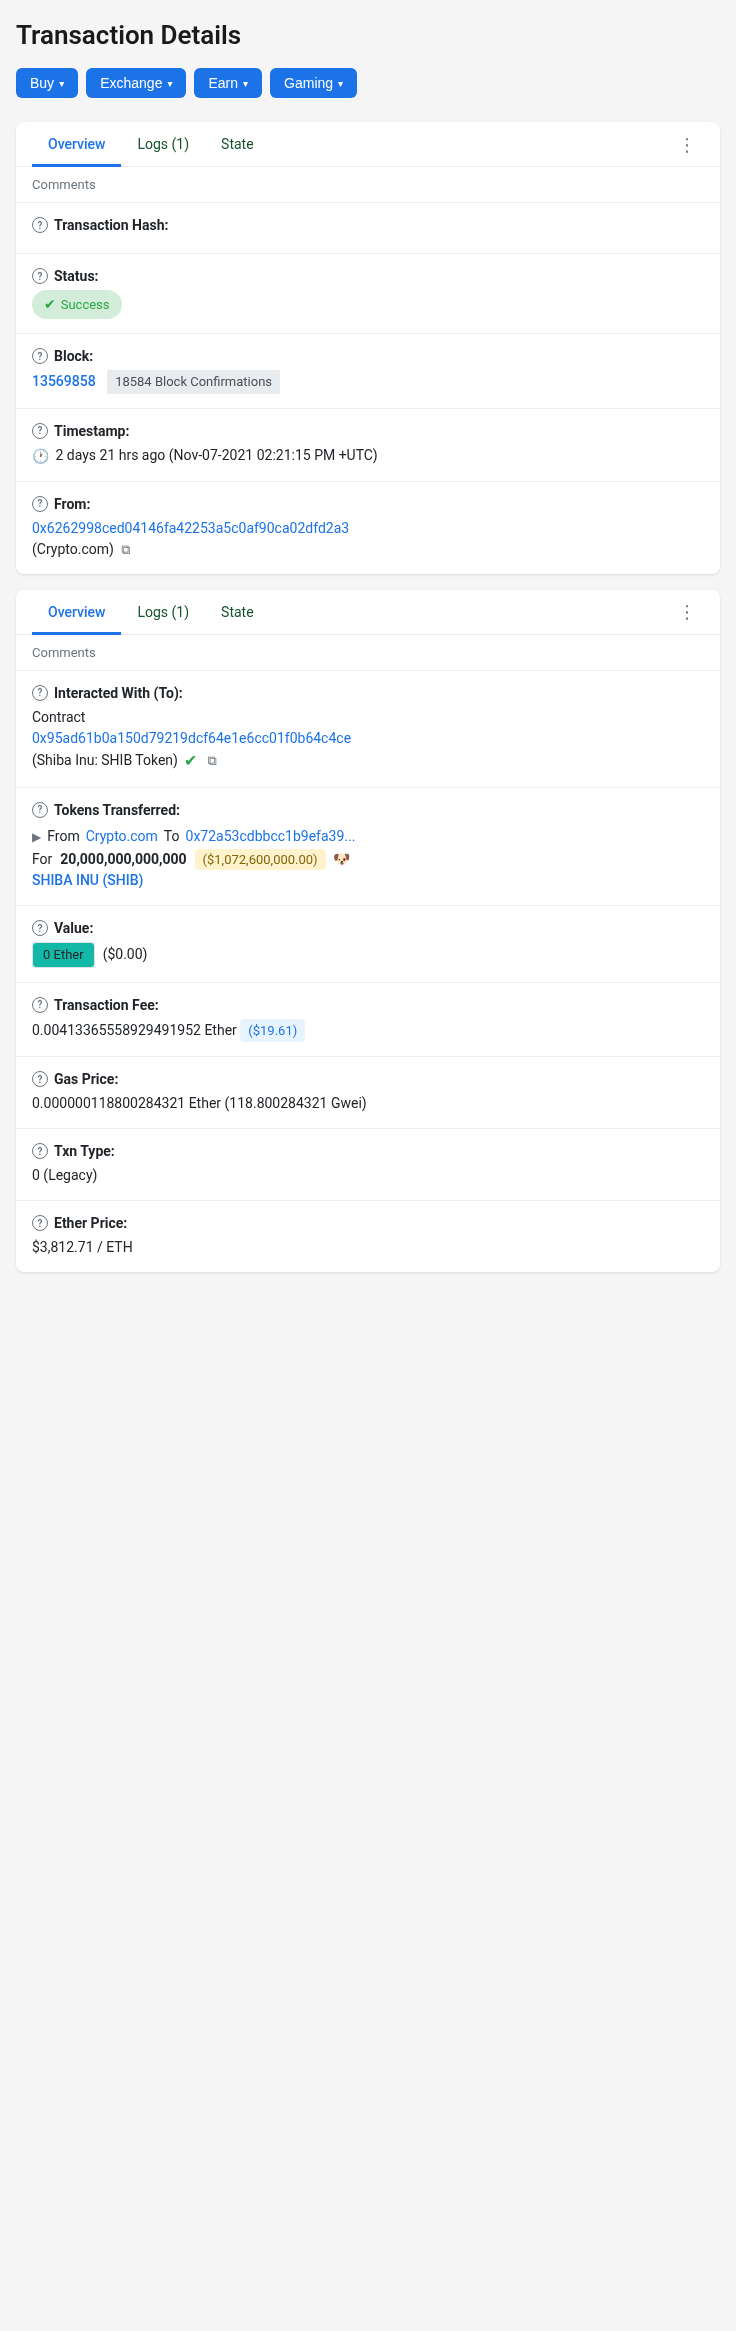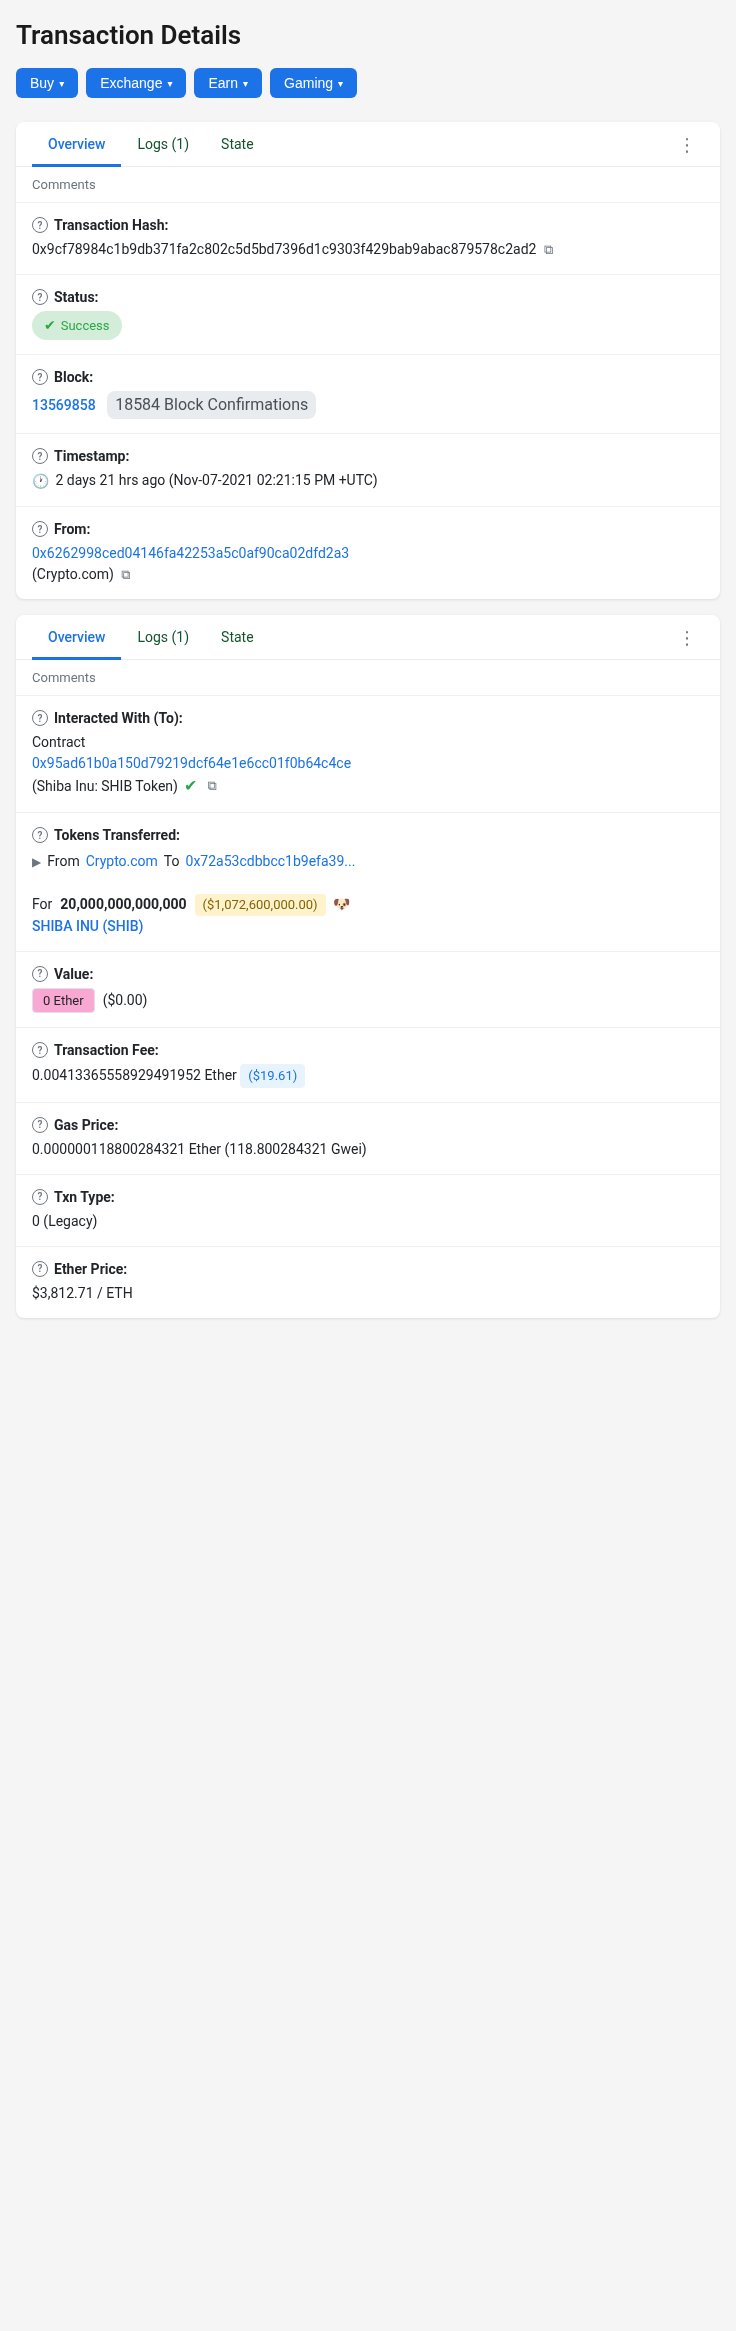--- a/index.html
+++ b/index.html
@@ -130,23 +130,23 @@
       font-size: 14px;
     }
     .block-link {
       color: #1c73e8;
       font-weight: 500;
     }
     .confirmation-badge {
       display: inline-block;
       background: #e9ecef;
       color: #495057;
-      border-radius: 8px;
+      border-radius: 1px;
       padding: 2px 8px;
-      font-size: 16px;
+      font-size: 13px;
       margin-left: 8px;
     }
     .timestamp-row {
       display: flex;
       align-items: flex-start;
       gap: 6px;
     }
     .clock-icon {
       color: #6c757d;
       margin-top: 1px;
@@ -192,21 +192,21 @@
     .shib-token {
       color: #1c73e8;
       font-weight: 500;
     }
     .value-row {
       display: flex;
       align-items: center;
       gap: 8px;
     }
     .ether-value {
-      background: #f9a8d4;
+      background: #14b8a6;
       border: 1px solid #dee2e6;
       border-radius: 4px;
       padding: 2px 10px;
       font-size: 13px;
     }
     .fee-usd {
       display: inline-block;
       background: #e8f4fd;
       color: #1c73e8;
       border-radius: 4px;
@@ -254,24 +254,20 @@
       <div class="tab-menu-icon">⋮</div>
     </div>
 
     <div class="section-label">Comments</div>
 
     <div class="field-row">
       <div class="field-label">
         <span class="help-icon">?</span>
         <span>Transaction Hash:</span>
       </div>
-      <div class="field-value">
-        <span>0x9cf78984c1b9db371fa2c802c5d5bd7396d1c9303f429bab9abac879578c2ad2</span>
-        <span class="copy-icon">⧉</span>
-      </div>
     </div>
 
     <div class="field-row">
       <div class="field-label">
         <span class="help-icon">?</span>
         <span>Status:</span>
       </div>
       <div class="field-value">
         <span class="badge-success">
           <span class="check">✔</span>
@@ -351,21 +347,21 @@
         <span>Tokens Transferred:</span>
       </div>
       <div class="field-value">
         <div class="token-transfer-row">
           <span class="triangle">▶</span>
           <span>From</span>
           <a class="link">Crypto.com</a>
           <span>To</span>
           <a class="link">0x72a53cdbbcc1b9efa39...</a>
         </div>
-        <div style="margin-top:20px; display:flex; align-items:center; gap:8px; flex-wrap:wrap;">
+        <div style="margin-top:0; display:flex; align-items:center; gap:8px; flex-wrap:wrap;">
           <span>For</span>
           <strong>20,000,000,000,000</strong>
           <span class="usd-badge">($1,072,600,000.00)</span>
           <span>🐶</span>
         </div>
         <div style="">
           <a class="link shib-token">SHIBA INU (SHIB)</a>
         </div>
       </div>
     </div>

